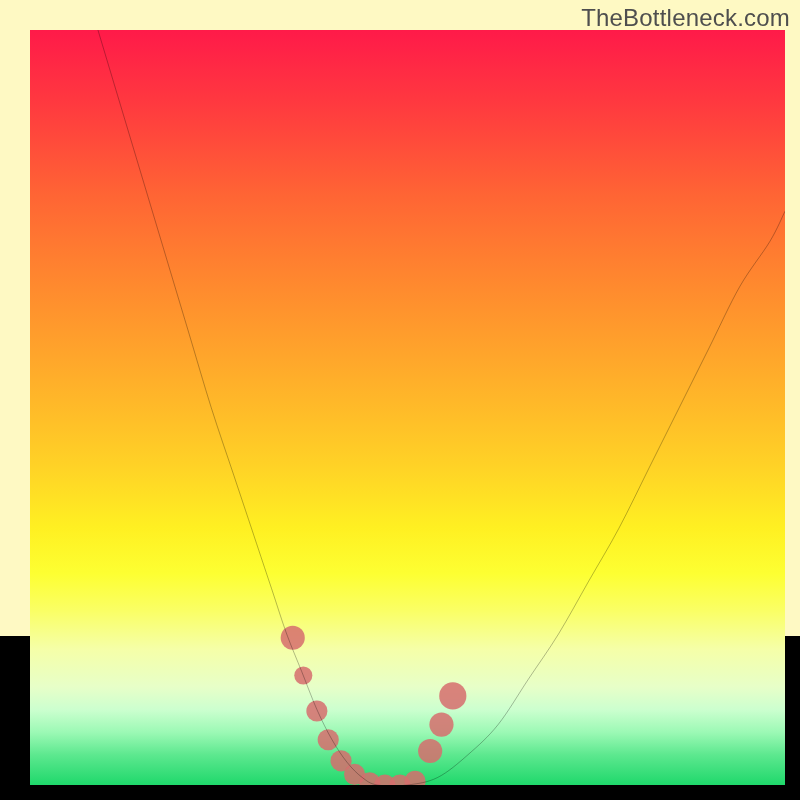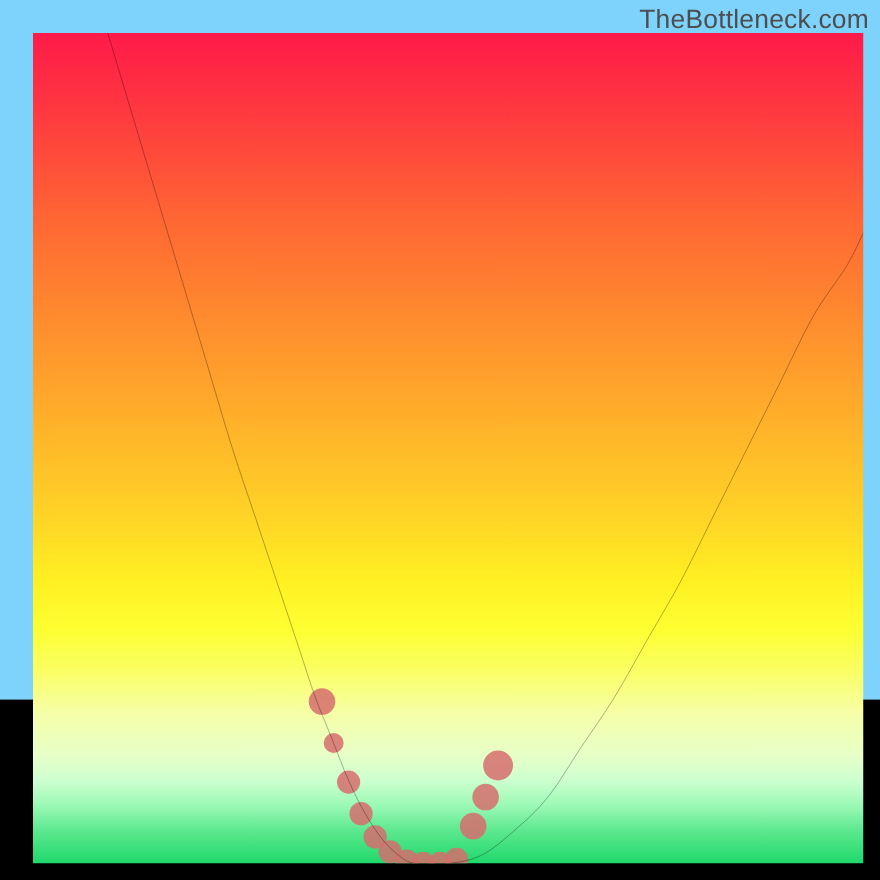--- a/index.html
+++ b/index.html
@@ -10,21 +10,21 @@
     background: #000;
     overflow: hidden;
     font-family: Arial, Helvetica, sans-serif;
   }
   .frame {
     position: absolute;
     left: 0;
     top: 0;
     width: 800px;
     height: 636px;
-    background: #7dd3fc;
+    background: #fef9c3;
     text-align: center;
   }
   .watermark {
     position: absolute;
     top: 4px;
     right: 10px;
     color: #4e4e4e;
     font-size: 24px;
     font-weight: 400;
     white-space: nowrap;

